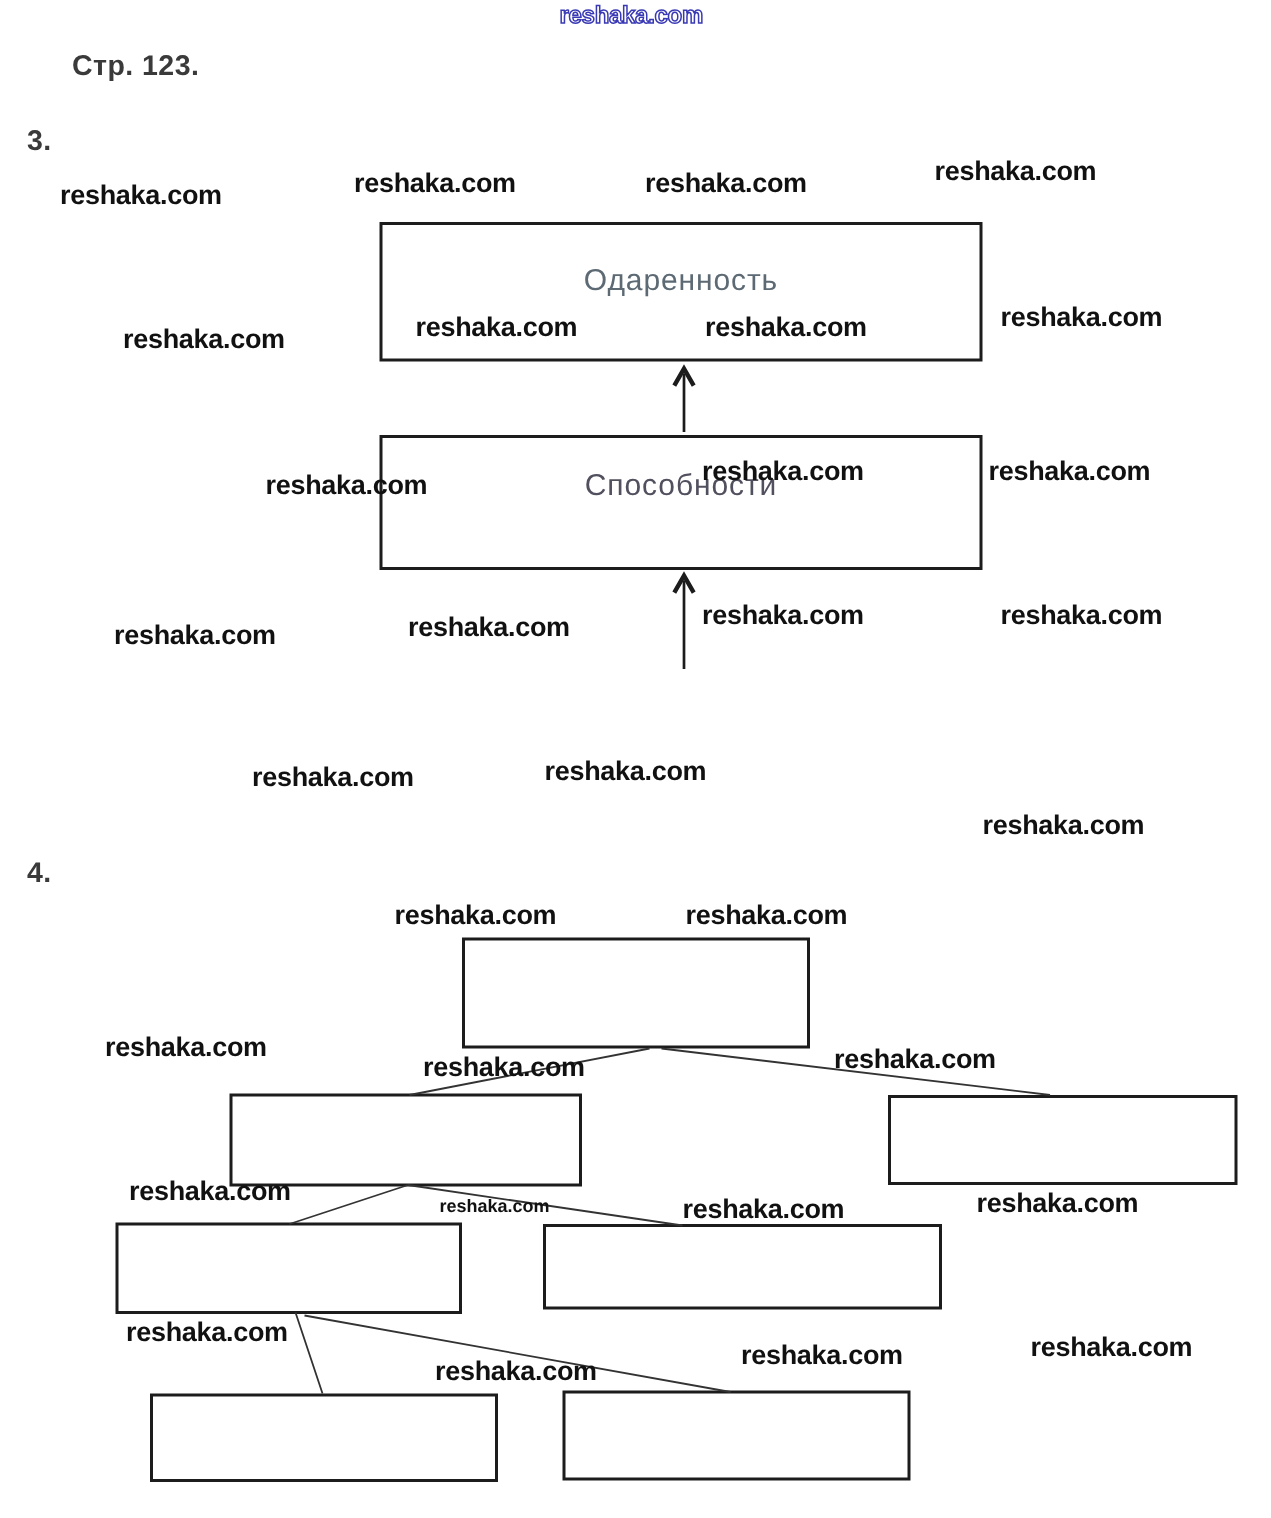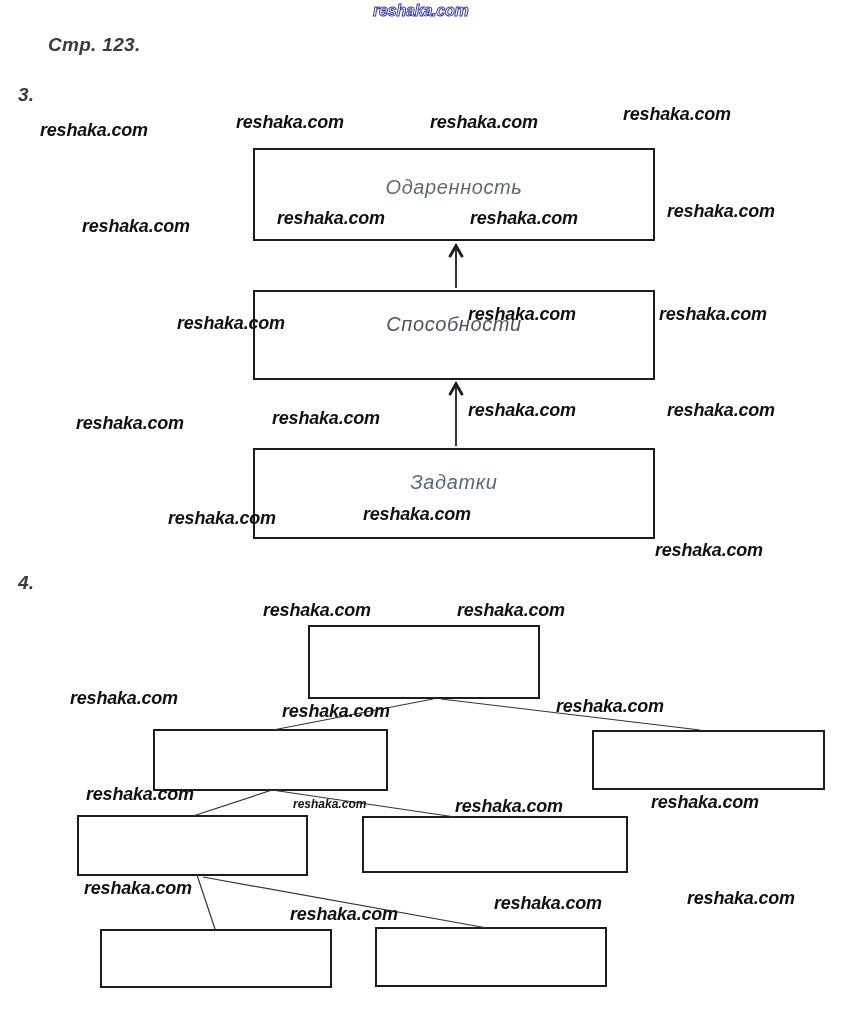--- a/index.html
+++ b/index.html
@@ -2,21 +2,20 @@
 <html><head>
 <meta charset="utf-8">
 <style>
   html,body{margin:0;padding:0;background:#ffffff;}
   .page{
     position:relative;
     width:847px;height:1012px;
     background:#ffffff;
     font-family:"Liberation Sans", sans-serif;
     overflow:hidden;
-    font-style:italic;
   }
   .heading{
     position:absolute;
     font-size:19px;font-weight:700;color:#3a3a3a;
     letter-spacing:0.3px;
   }
   .wm{
     position:absolute;
     font-size:18px;font-weight:700;color:#111111;
     white-space:nowrap;
@@ -59,23 +58,20 @@
 
   <div class="heading" style="left:22px;top:34px;margin-left:26px;">Стр. 123.</div>
   <div class="heading" style="left:18px;top:84px;">3.</div>
   <div class="heading" style="left:18px;top:572px;">4.</div>
 
   <div class="dbox" style="left:253px;top:148px;width:402px;height:93px;">
     <span class="box-label b1-label">Одаренность</span>
   </div>
   <div class="dbox" style="left:253px;top:290px;width:402px;height:90px;">
     <span class="box-label b2-label">Способности</span>
-  </div>
-  <div class="dbox" style="left:253px;top:448px;width:402px;height:91px;">
-    <span class="box-label b3-label">Задатки</span>
   </div>
 
   <div class="dbox" style="left:308px;top:625px;width:232px;height:74px;">
     <span class="box-label"></span>
   </div>
   <div class="dbox" style="left:153px;top:729px;width:235px;height:62px;">
     <span class="box-label"></span>
   </div>
   <div class="dbox" style="left:592px;top:730px;width:233px;height:60px;">
     <span class="box-label"></span>

